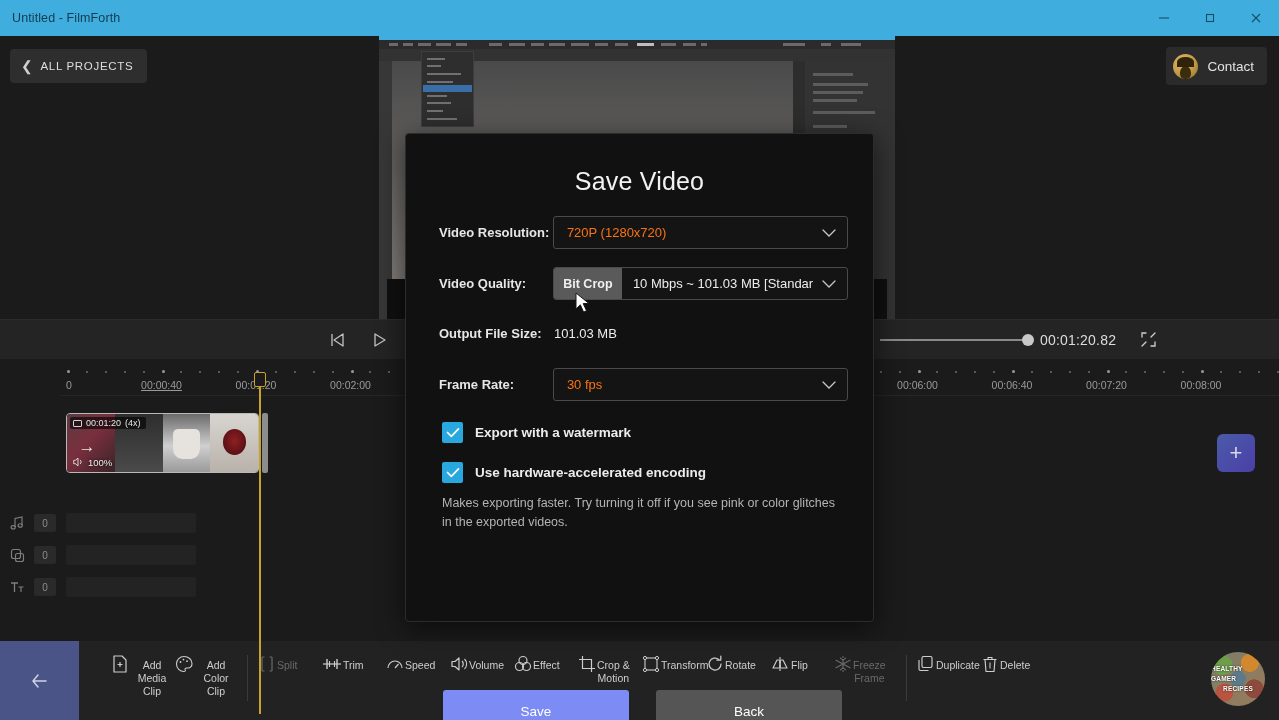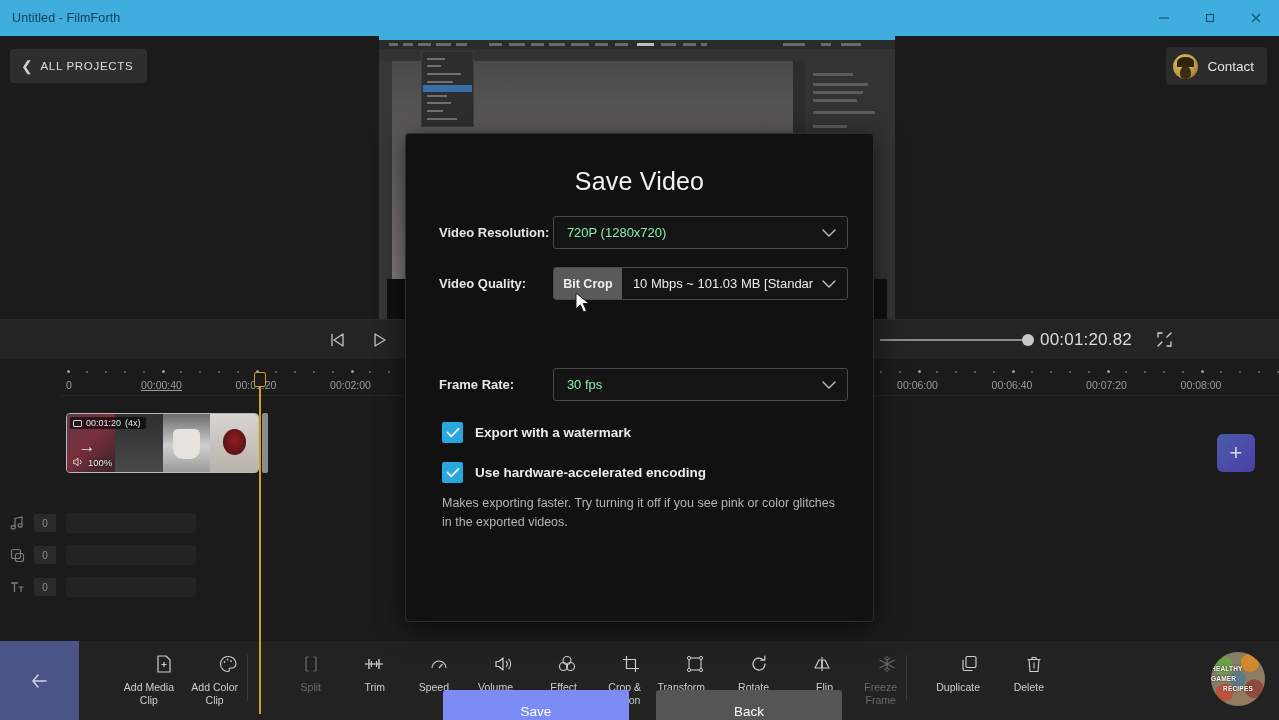--- a/index.html
+++ b/index.html
@@ -107,21 +107,21 @@
     border-top:1px solid #2c2c2c;
   }
   .transport { position:absolute; left:325px; display:flex; gap:18px; align-items:center; }
   .tbtn { width:24px; height:24px; display:flex; align-items:center; justify-content:center; color:#c3c3c3; }
   .zoomslider { position:absolute; left:880px; display:flex; align-items:center; gap:10px; }
   .slider-track { width:150px; height:2px; background:#8a8a8a; position:relative; }
   .slider-knob {
     position:absolute; right:-4px; top:-5px; width:12px; height:12px;
     border-radius:50%; background:#c8c8c8;
   }
-  .timecode { font-size:17px; color:#dcdcdc; letter-spacing:.2px;text-align:right; }
+  .timecode { font-size:14px; color:#dcdcdc; letter-spacing:.2px;text-align:right; }
   .expand { margin-left:14px; color:#cfcfcf; display:flex; }
 
   
   .timeline {
     position:absolute; top:323px; left:0; width:1279px; height:298px;
     background:#1b1b1b;
   }
   .ruler {
     position:absolute; top:0; left:60px; right:0; height:37px;
     background:#1b1b1b; border-bottom:1px solid #262626;
@@ -205,21 +205,21 @@
   }
   .backpanel {
     position:absolute; left:0; bottom:0; width:79px; height:79px;
     background:#4a5486; display:flex; align-items:center; justify-content:center;
     color:#cfd3e6;
   }
   .tools {
     position:absolute; left:110px; display:flex; align-items:flex-start; height:79px;
   }
   .tool {
-    width:64px; display:flex; flex-direction:column; align-items:flex-end;
+    width:64px; display:flex; align-items:flex-start;
     padding-top:12px; color:#cdcdcd;
   }
   .tool.dim { color:#6a6a6a; }
   .tool .tlabel { font-size:10.5px; margin-top:6px; text-align:center; line-height:1.25; }
   .tool .ticon { height:22px; display:flex; align-items:center; justify-content:center; }
   .divider { width:1px; height:46px; background:#3a3a3a; margin:14px 9px 0 9px; }
   .brandlogo {
     position:absolute; right:14px; bottom:14px; width:54px; height:54px;
     border-radius:50%; overflow:hidden;
     background:
@@ -248,21 +248,21 @@
   }
   .frow {
     position:absolute; left:33px; right:25px; display:flex; align-items:center;
   }
   .flabel { font-size:13px; color:#e6e6e6; font-weight:bold; width:115px; }
   .fselect {
     position:relative; width:298px; height:33px;
     border:1px solid #4a4a4a; border-radius:3px; background:#141414;
     display:flex; align-items:center;
   }
-  .fselect .val { font-size:13px; color:#86efac; padding-left:13px; }
+  .fselect .val { font-size:13px; color:#f97316; padding-left:13px; }
   .fselect .chev {
     position:absolute; right:11px; top:50%; transform:translateY(-50%);
     color:#c6c6c6;
   }
   .bitrate-tab {
     height:31px; min-width:68px; background:#5a5a5a; display:flex;
     align-items:center; justify-content:center; font-size:12.5px;
     color:#f0f0f0; font-weight:bold; border-radius:2px 0 0 2px;
   }
   .bitrate-val { font-size:13px; color:#ececec; padding-left:11px; }
@@ -741,20 +741,24 @@
       <span class="bitrate-tab">Bit Crop</span>
       <span class="bitrate-val">10 Mbps ~ 101.03 MB [Standar</span>
       <span class="chev">
         <svg width="14" height="9" viewBox="0 0 14 9">
             <path d="M1 1l6 6 6-6" stroke="#c6c6c6" stroke-width="1.3" fill="none" stroke-linecap="round"></path>
           </svg>
       </span>
     </div>
   </div>
 
+  <div class="frow" style="top:192px">
+    <div class="flabel">Output File Size:</div>
+    <div class="outval">101.03 MB</div>
+  </div>
 
   <div class="frow" style="top:234px">
     <div class="flabel">Frame Rate:</div>
     <div class="fselect">
       <span class="val">30 fps</span>
       <span class="chev">
         <svg width="14" height="9" viewBox="0 0 14 9">
             <path d="M1 1l6 6 6-6" stroke="#c6c6c6" stroke-width="1.3" fill="none" stroke-linecap="round"></path>
           </svg>
       </span>

